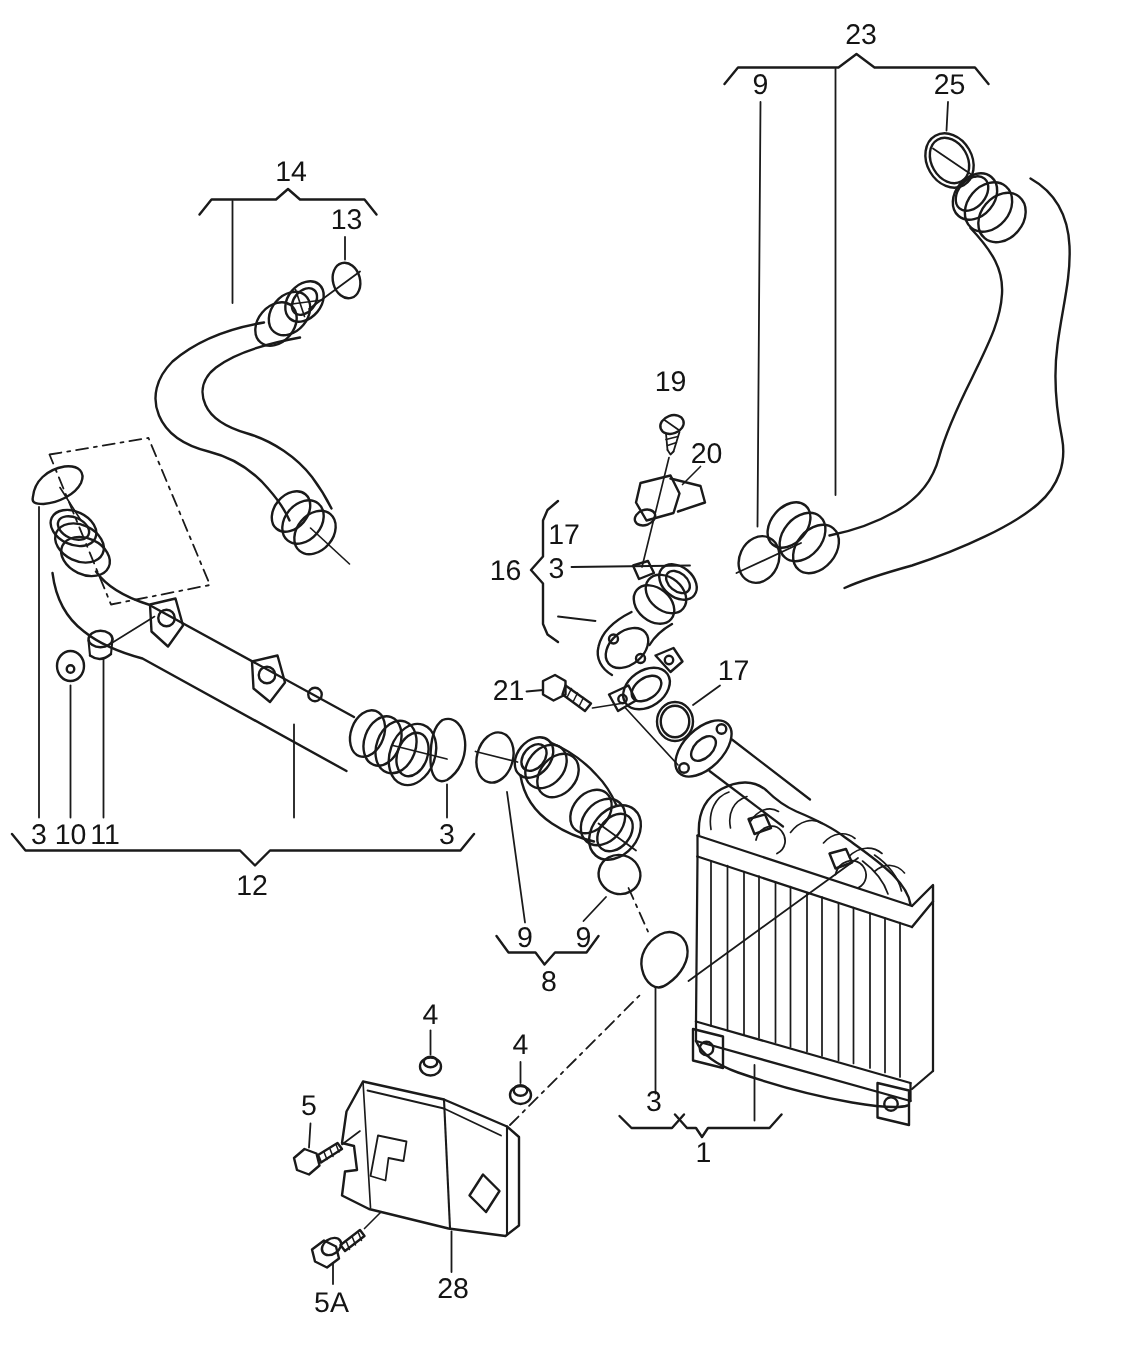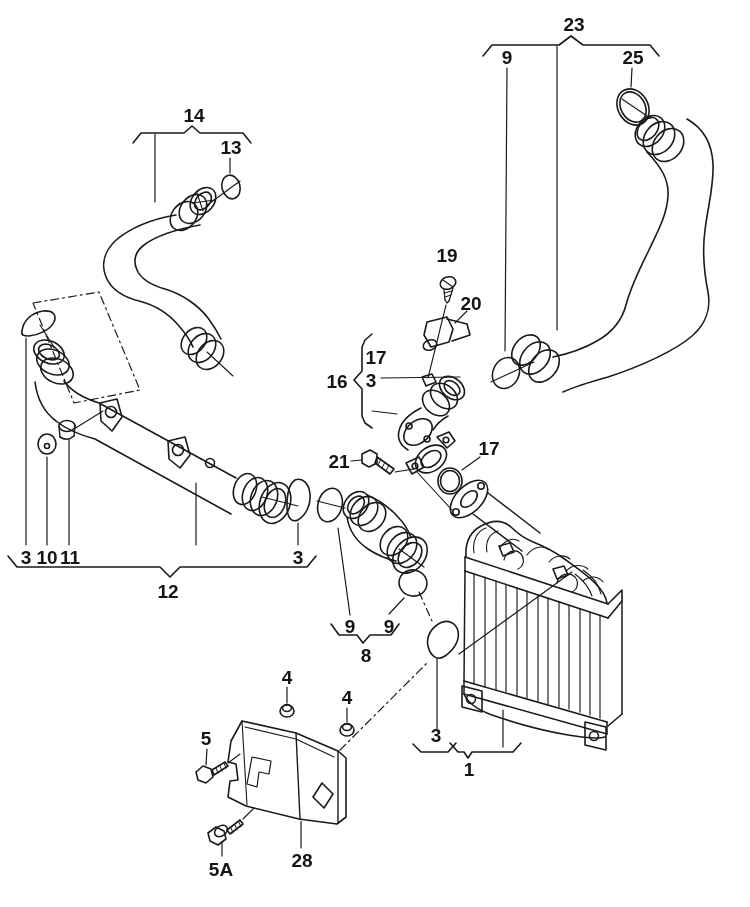--- a/index.html
+++ b/index.html
@@ -1,16 +1,16 @@
 <!DOCTYPE html>
 <html><head>
 <meta charset="utf-8">
 <style>
   html,body{margin:0;padding:0;background:#ffffff;}
-  .stage{width:750px;height:907px;position:relative;background:#ffffff;overflow:hidden;font-weight:bold;}
+  .stage{width:750px;height:907px;position:relative;background:#ffffff;overflow:hidden;}
   svg{display:block;width:750px;height:907px;}
   text.callout{font-family:"Liberation Sans",sans-serif;font-size:19px;fill:#141414;cursor:pointer;}
 </style>
 </head>
 <body>
 
 <div class="stage">
   <svg id="diagram" xmlns="http://www.w3.org/2000/svg" role="img" viewBox="0 0 750 907">
       <path d="M483,56 L492,45 L559,45 L571,36 L583,45 L650,45 L659,56" fill="none" stroke="#1a1a1a" stroke-width="1.6" stroke-linecap="round" stroke-linejoin="round"></path>
       <line x1="507" y1="68" x2="505" y2="351" fill="none" stroke="#1a1a1a" stroke-width="1.2" stroke-linecap="round" stroke-linejoin="round"></line>

